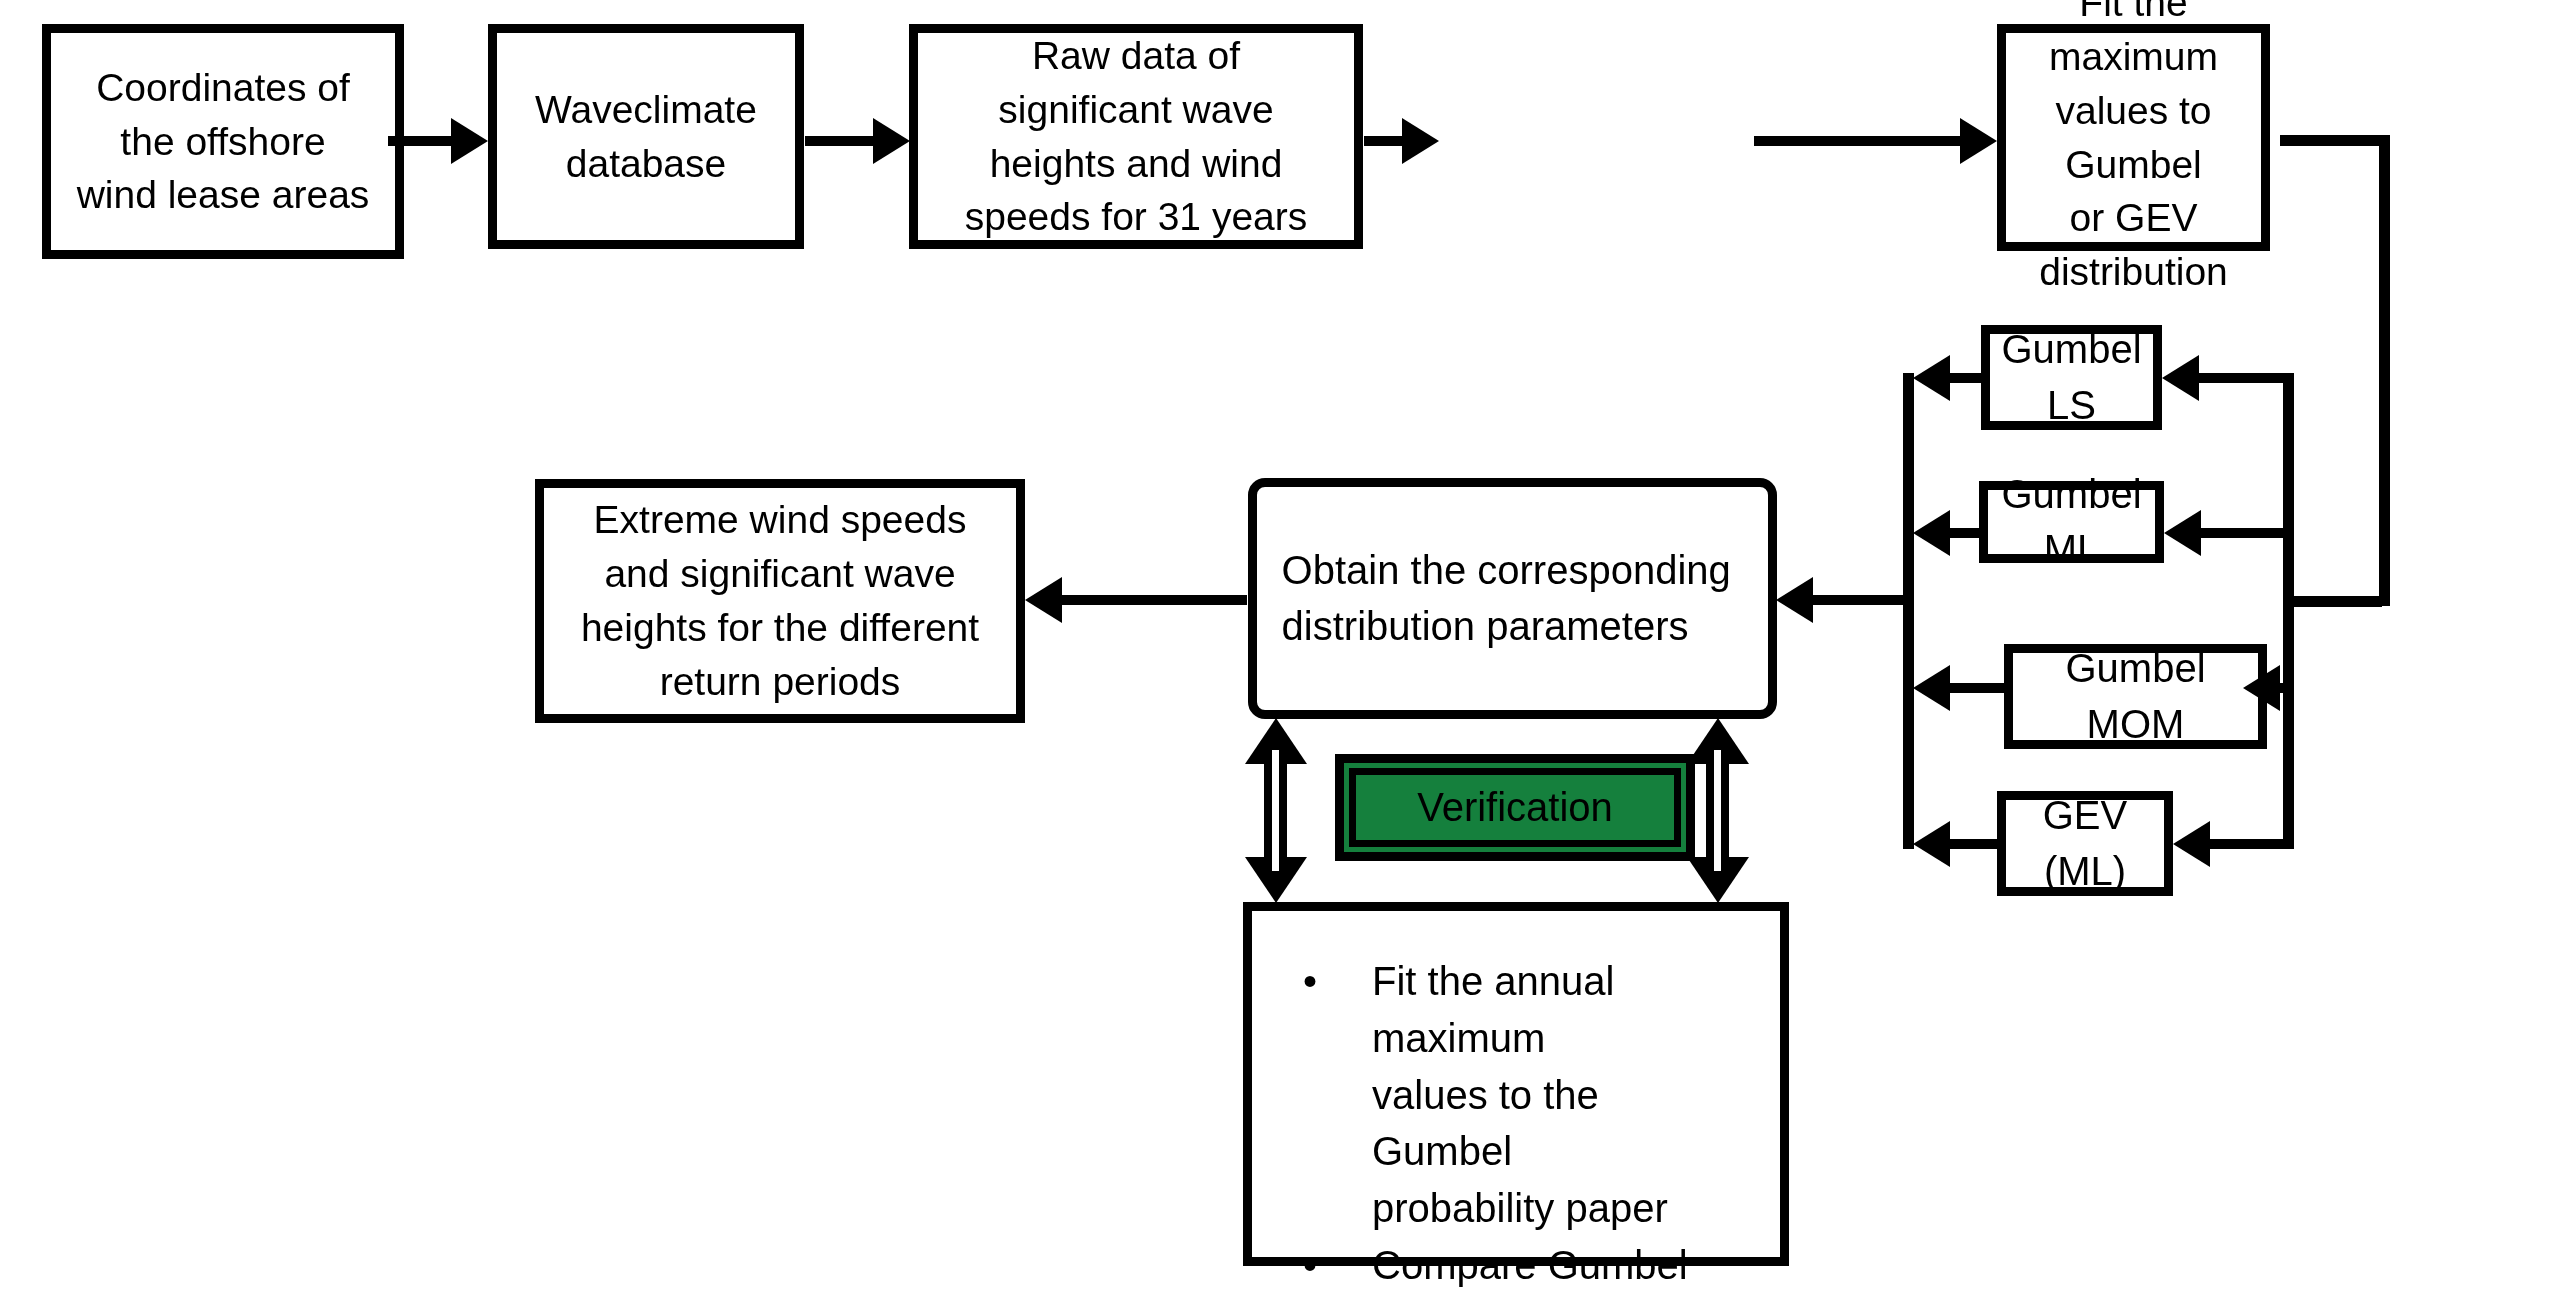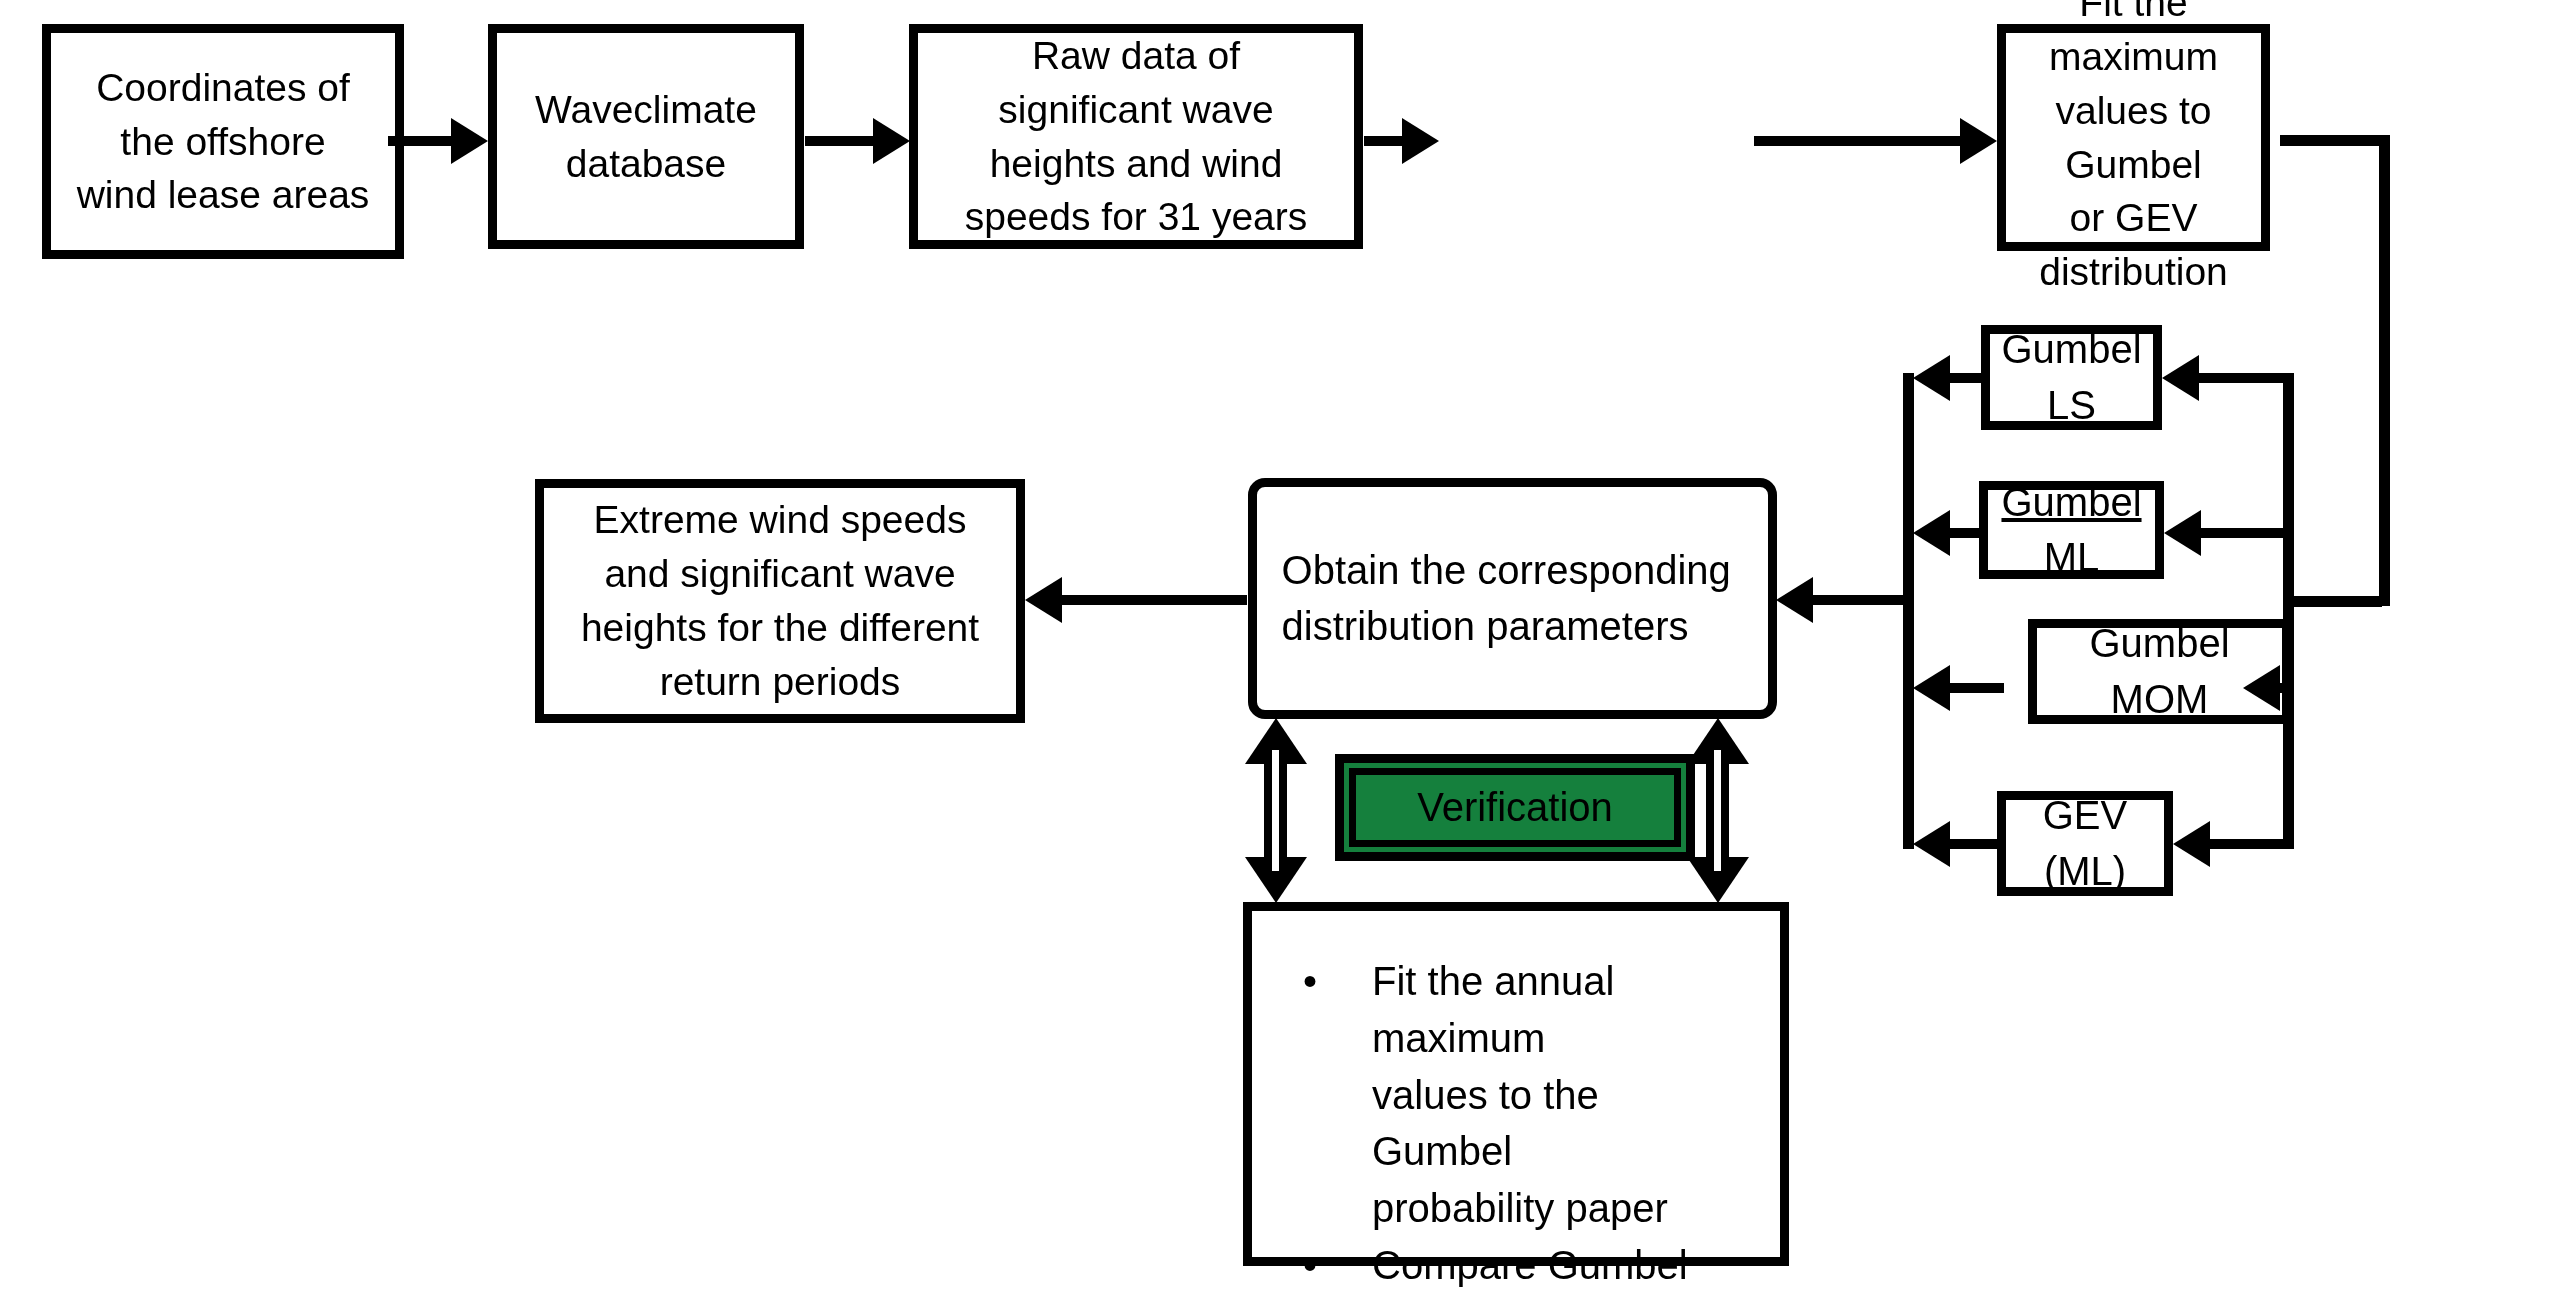--- a/index.html
+++ b/index.html
@@ -103,22 +103,22 @@
     <div class="shaft"></div>
     <div class="head"></div>
   </div>
 
   <div class="line" style="left:2280px; top:135px; width:110px; height:10.5px;"></div>
   <div class="line" style="left:2379px; top:135px; width:10.5px; height:471px;"></div>
   <div class="line" style="left:2284px; top:596px; width:98px; height:10.5px;"></div>
   <div class="line" style="left:2283px; top:373px; width:10.5px; height:476px;"></div>
 
   <div class="box method" style="left:1981px; top:325px; width:181px; height:105px;">Gumbel LS</div>
-  <div class="box method" style="left:1979px; top:481px; width:185px; height:98px;text-decoration:underline;">Gumbel ML</div>
-  <div class="box method" style="left:2004px; top:619px; width:263px; height:105px;margin-left:24px;">Gumbel MOM</div>
+  <div class="box method" style="left:1979px; top:481px; width:185px; height:82px;">Gumbel ML</div>
+  <div class="box method" style="left:2004px; top:644px; width:263px; height:105px;">Gumbel MOM</div>
   <div class="box method" style="left:1997px; top:791px; width:176px; height:105px;">GEV (ML)</div>
 
   <div class="harrow left" style="left:2162px; top:355px; width:127px;">
     <div class="shaft"></div>
     <div class="head"></div>
   </div>
   <div class="harrow left" style="left:2164px; top:510px; width:125px;">
     <div class="shaft"></div>
     <div class="head"></div>
   </div>

